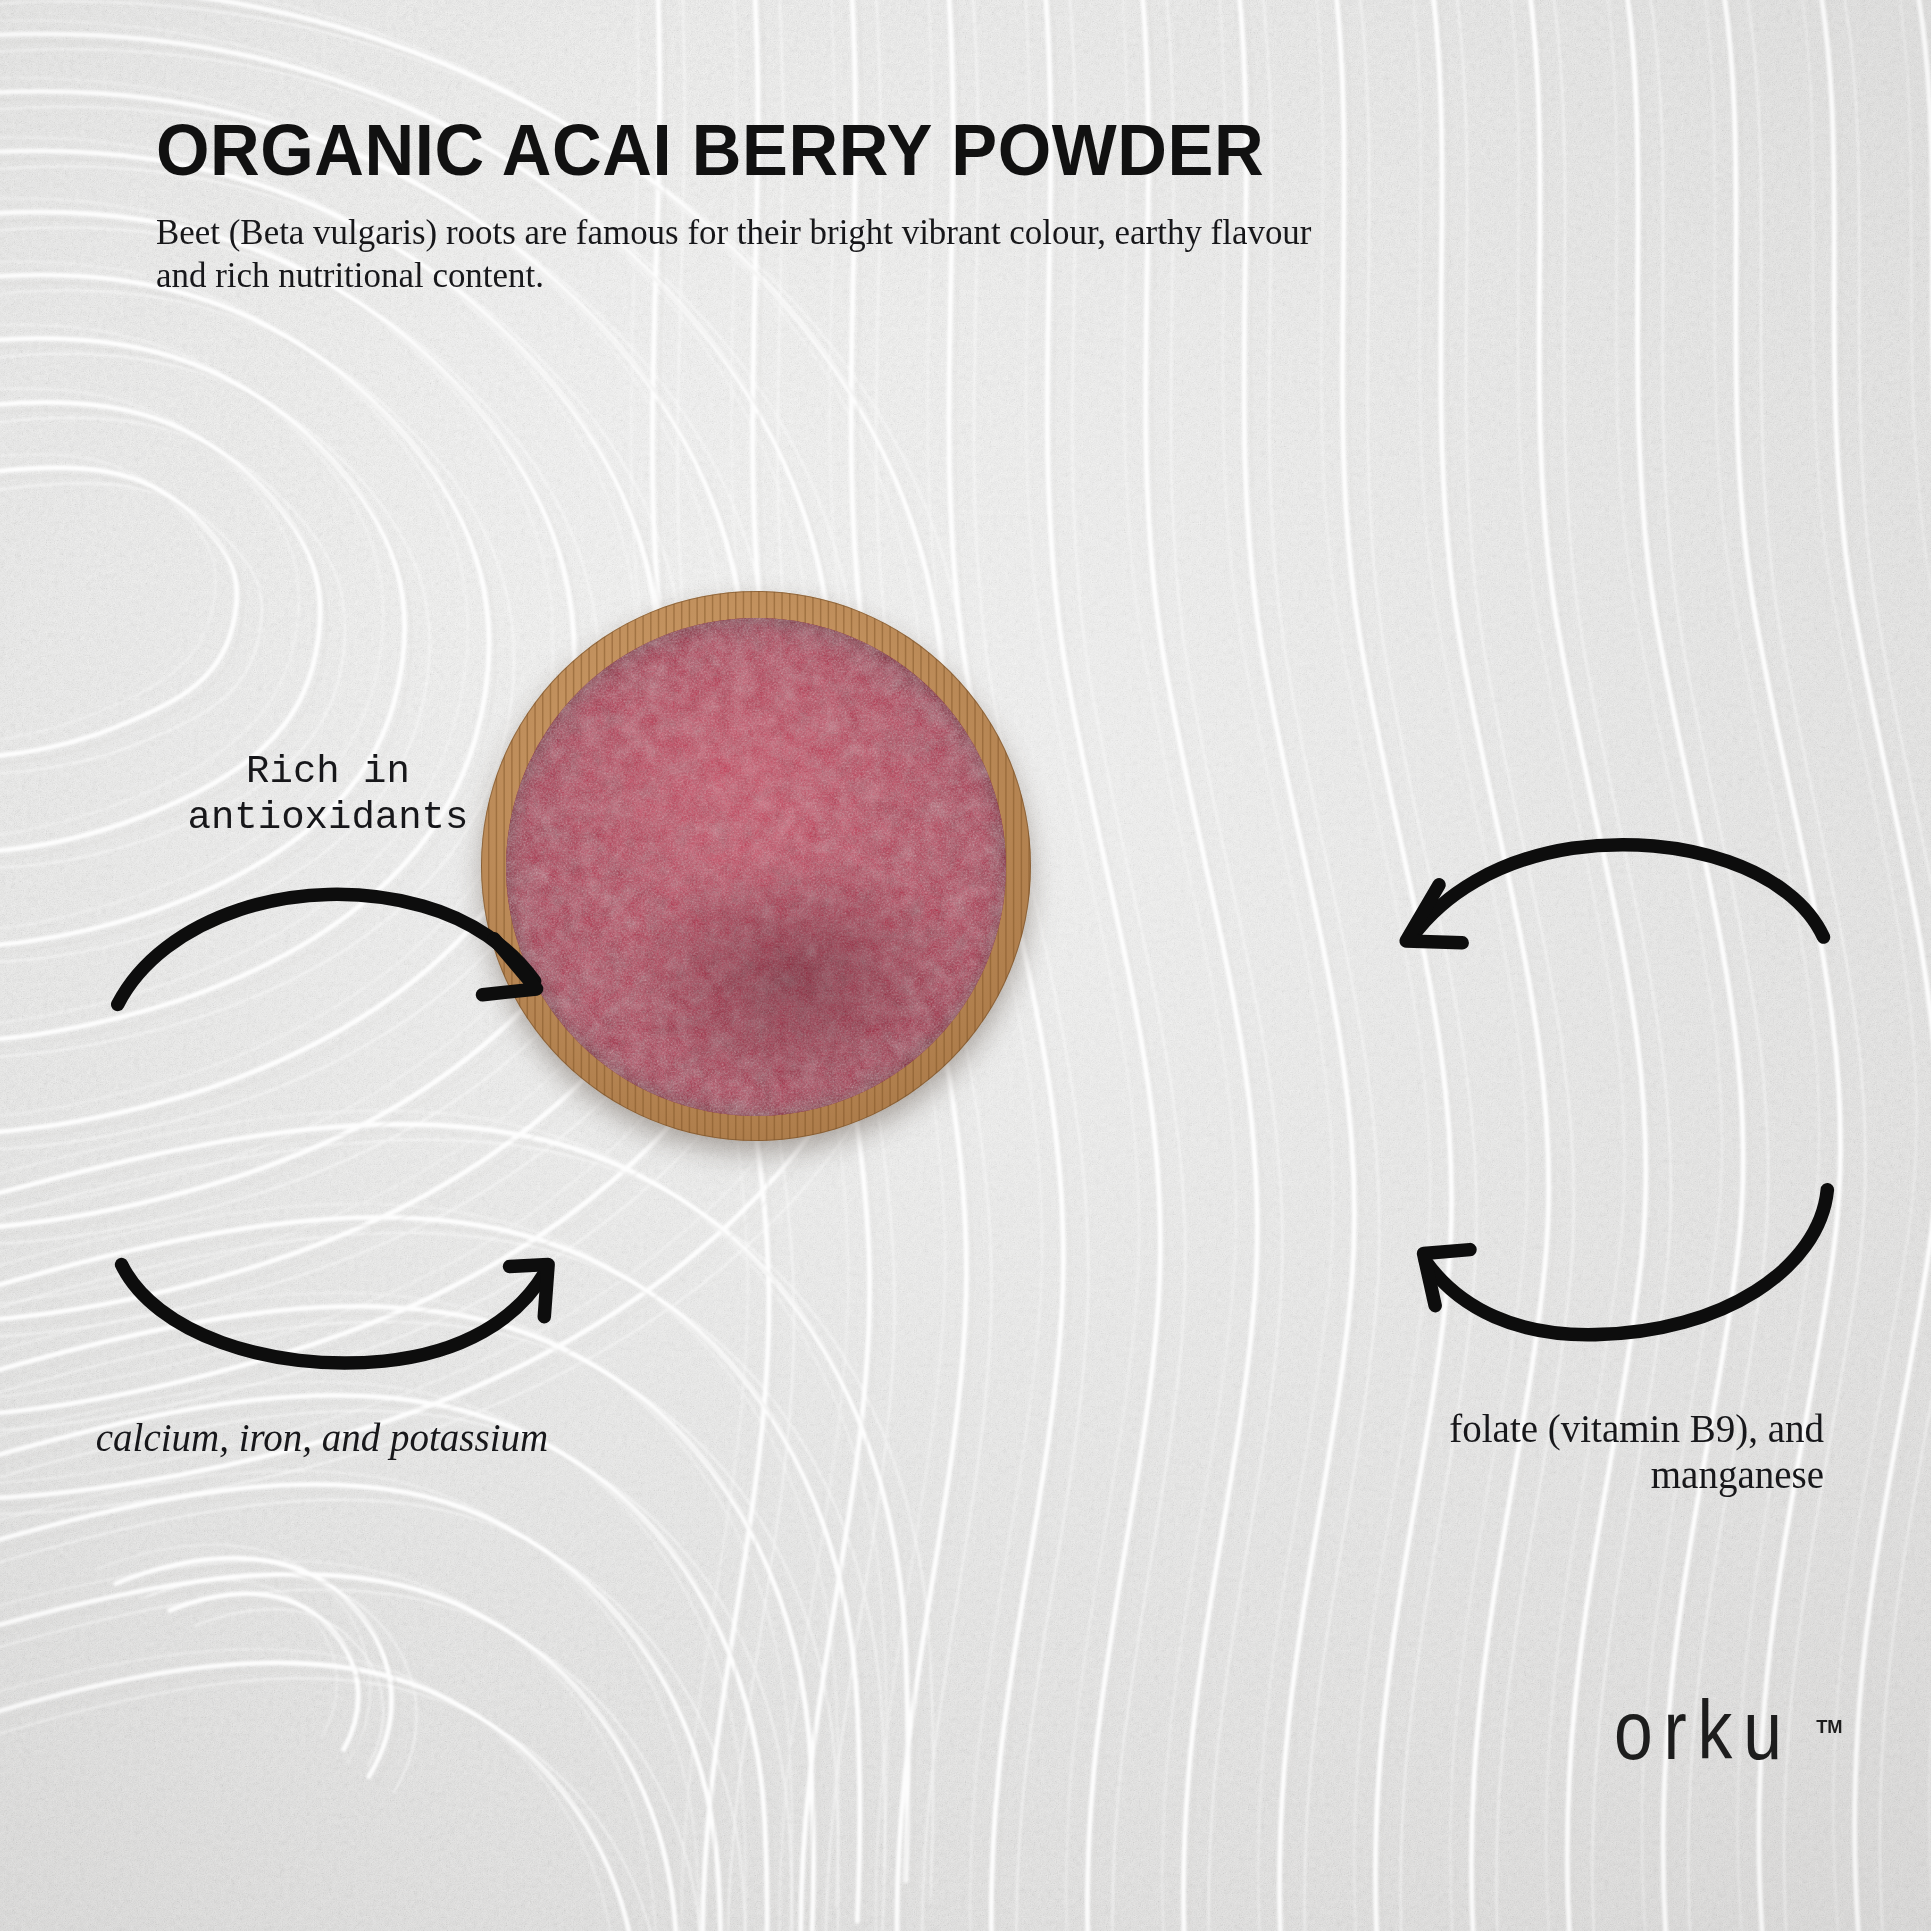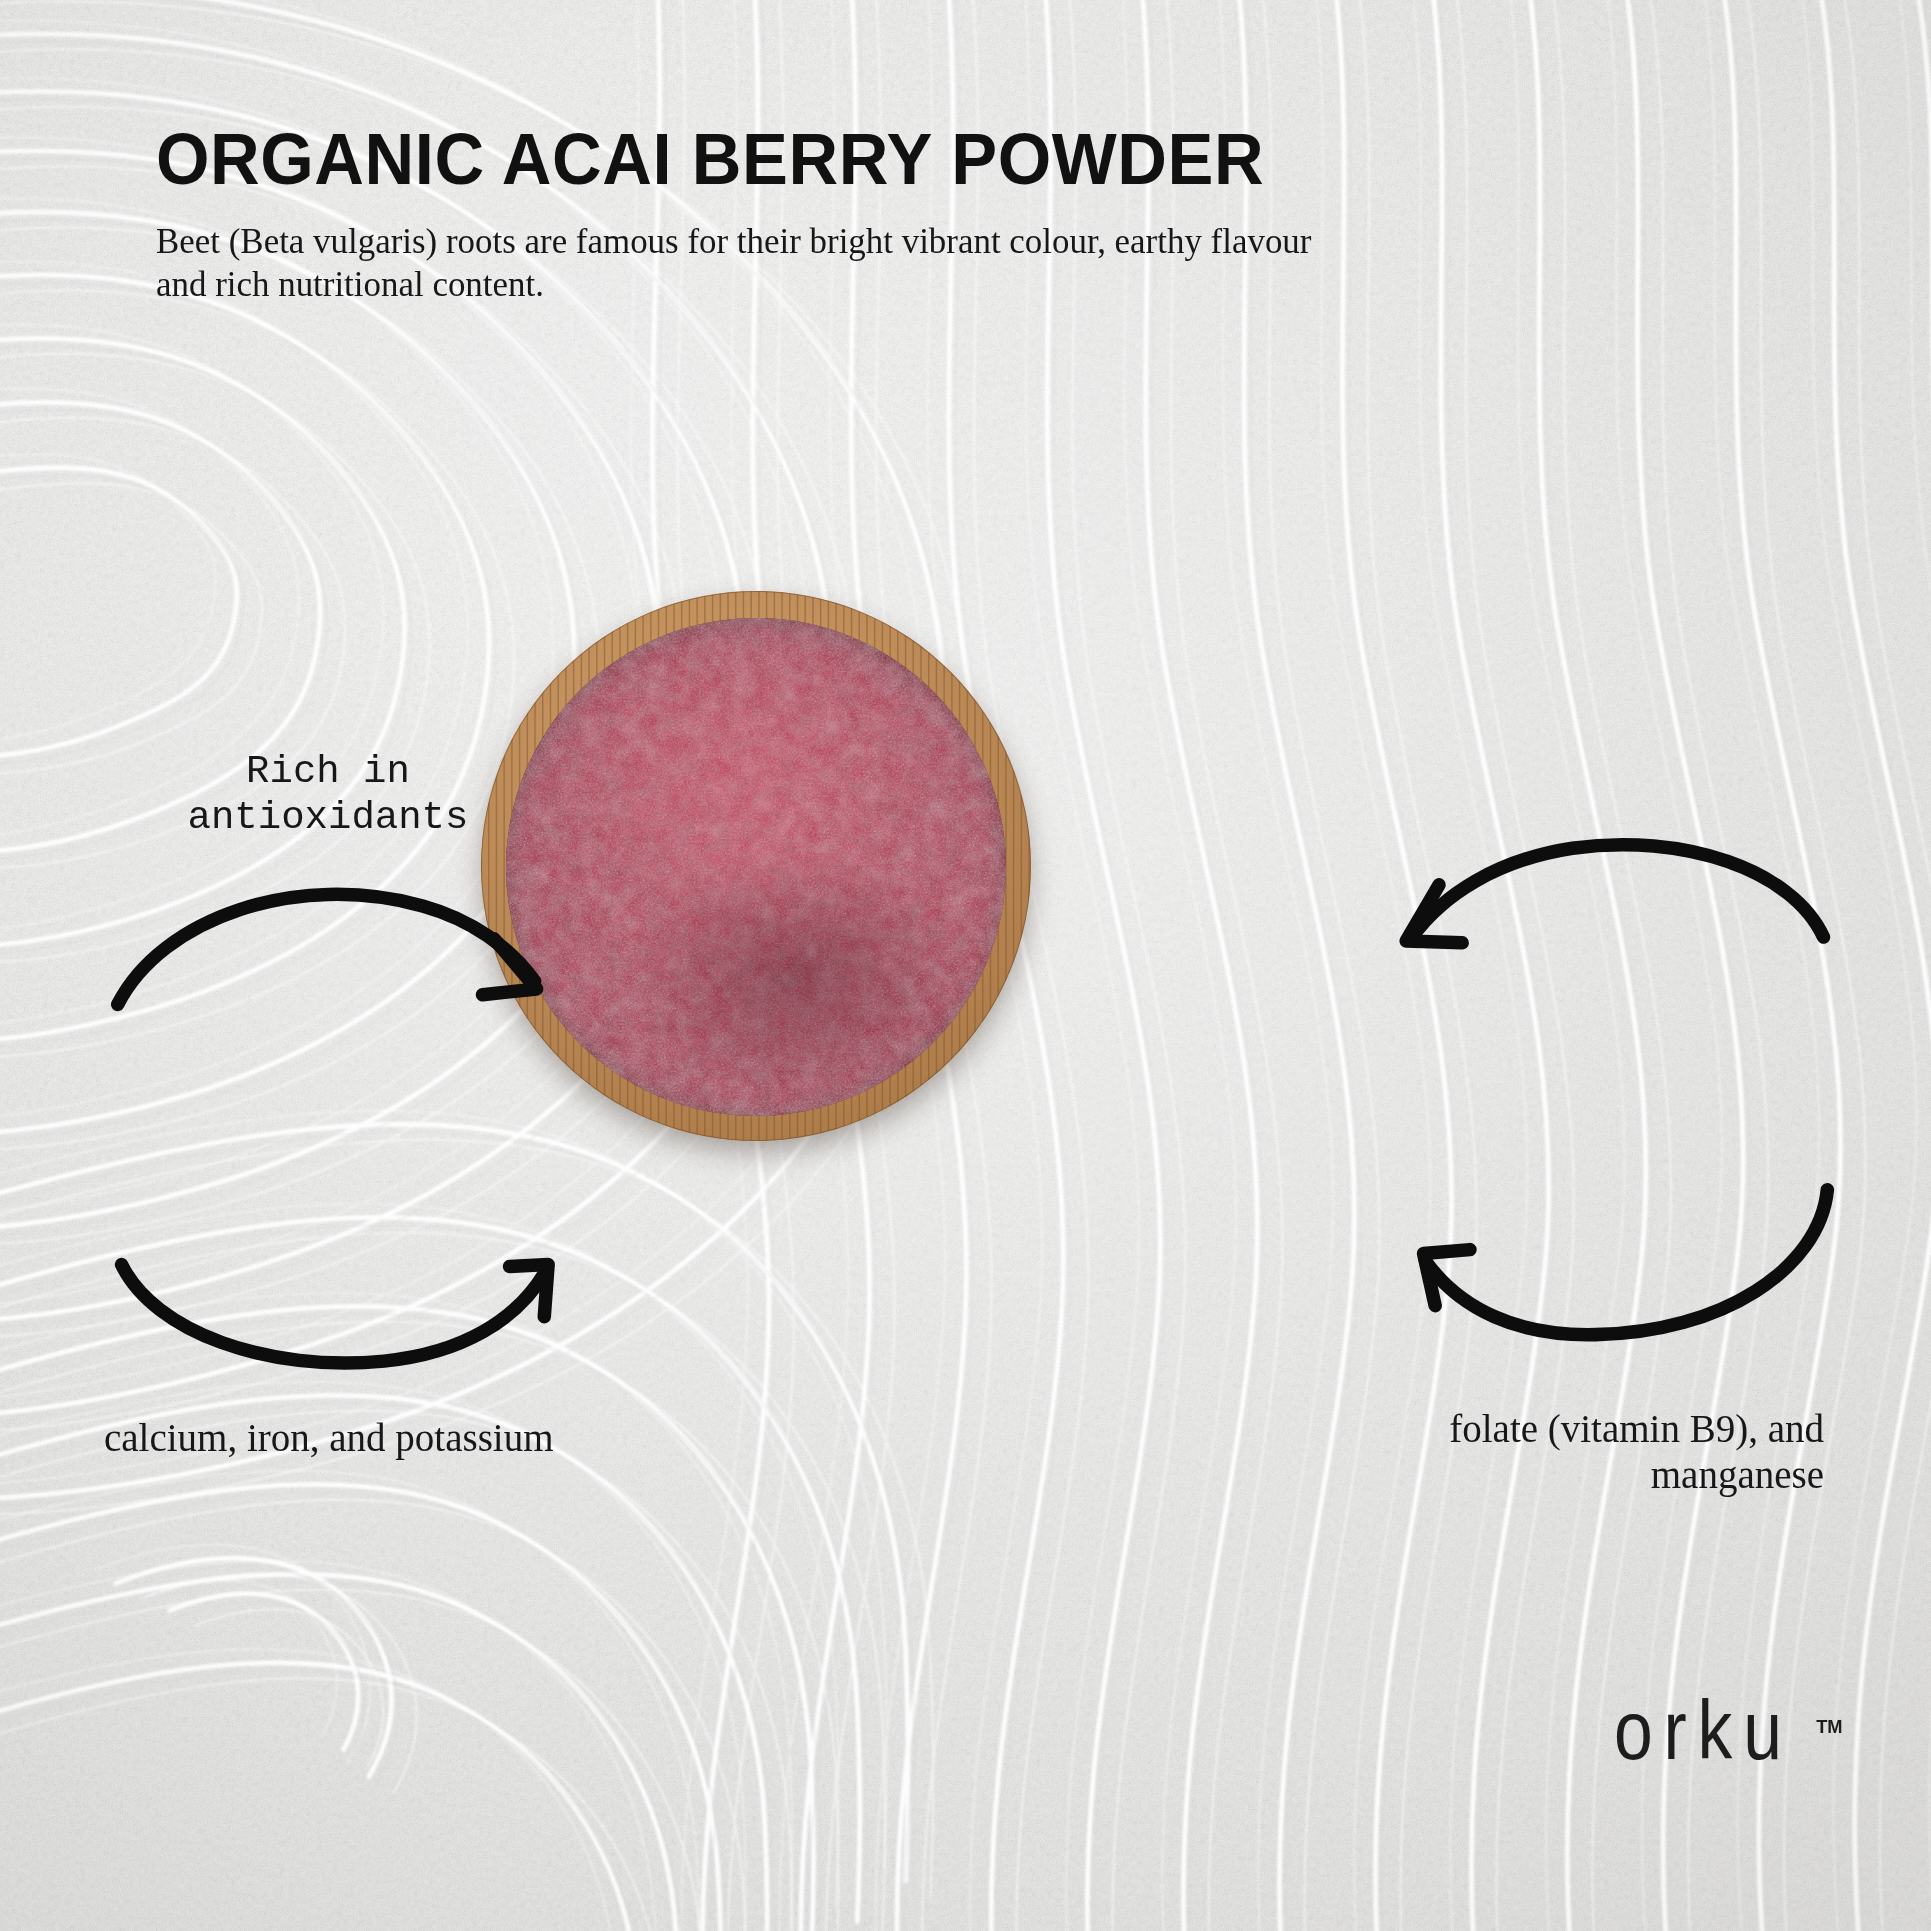--- a/index.html
+++ b/index.html
@@ -28,21 +28,21 @@
     position:absolute;inset:0;
   }
   #bg-vig{
     position:absolute;inset:0;
     background:
       radial-gradient(ellipse 95% 90% at 50% 45%, rgba(255,255,255,.30) 0%, rgba(255,255,255,0) 58%, rgba(150,150,148,.16) 100%);
     pointer-events:none;
   }
 
   
-  #header{position:absolute;left:156px;top:123px;width:1371px;}
+  #header{position:absolute;left:156px;top:114px;width:1371px;}
   #title{
     font-family:"Liberation Sans",sans-serif;
     font-weight:bold;
     font-size:72px;
     letter-spacing:0.6px;
     line-height:1.0;
     color:#111111;
     transform:scaleX(.955);
     transform-origin:left center;
     white-space:nowrap;
@@ -122,21 +122,21 @@
   
   .label{
     position:absolute;
     font-family:"Liberation Serif",serif;
     color:#17171a;
     font-size:39px;
     line-height:1.19;
   }
   #label-tl{left:101px;top:749px;width:454px;text-align:center;font-family:Liberation Mono, monospace;}
   #label-tr{left:1371px;top:742px;width:454px;text-align:center;}
-  #label-bl{left:104px;top:1415px;width:454px;}
+  #label-bl{left:95px;top:1415px;width:454px;text-align:center;font-style:italic;}
   #label-br{left:1361px;top:1406px;width:463px;text-align:right;}
 
   
   #logo{
     position:absolute;left:1614px;top:1693px;
     display:flex;align-items:center;
   }
   #logo-word{
     font-family:"Liberation Sans",sans-serif;
     font-weight:300;

